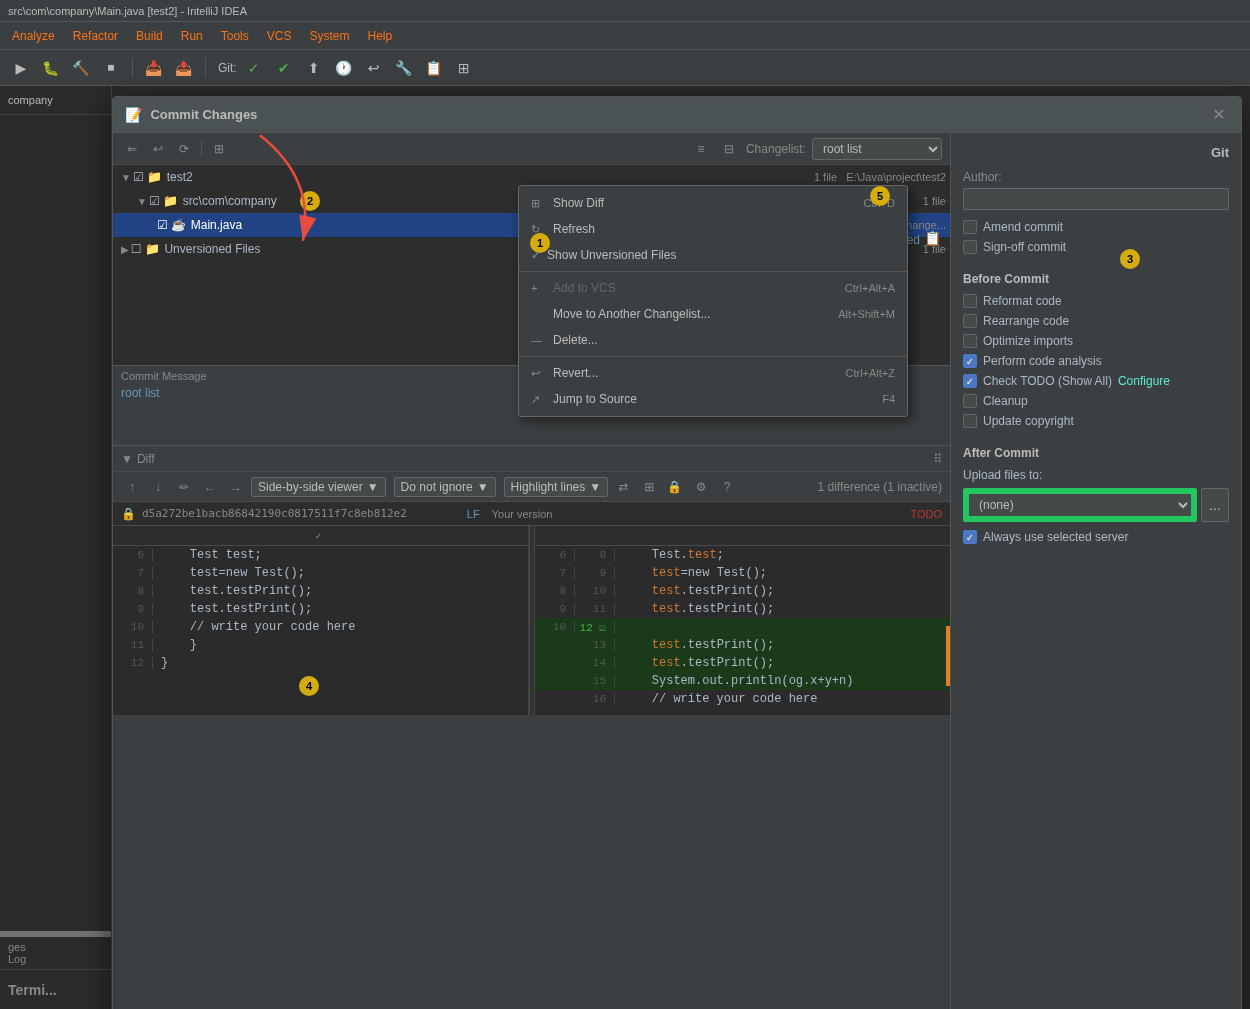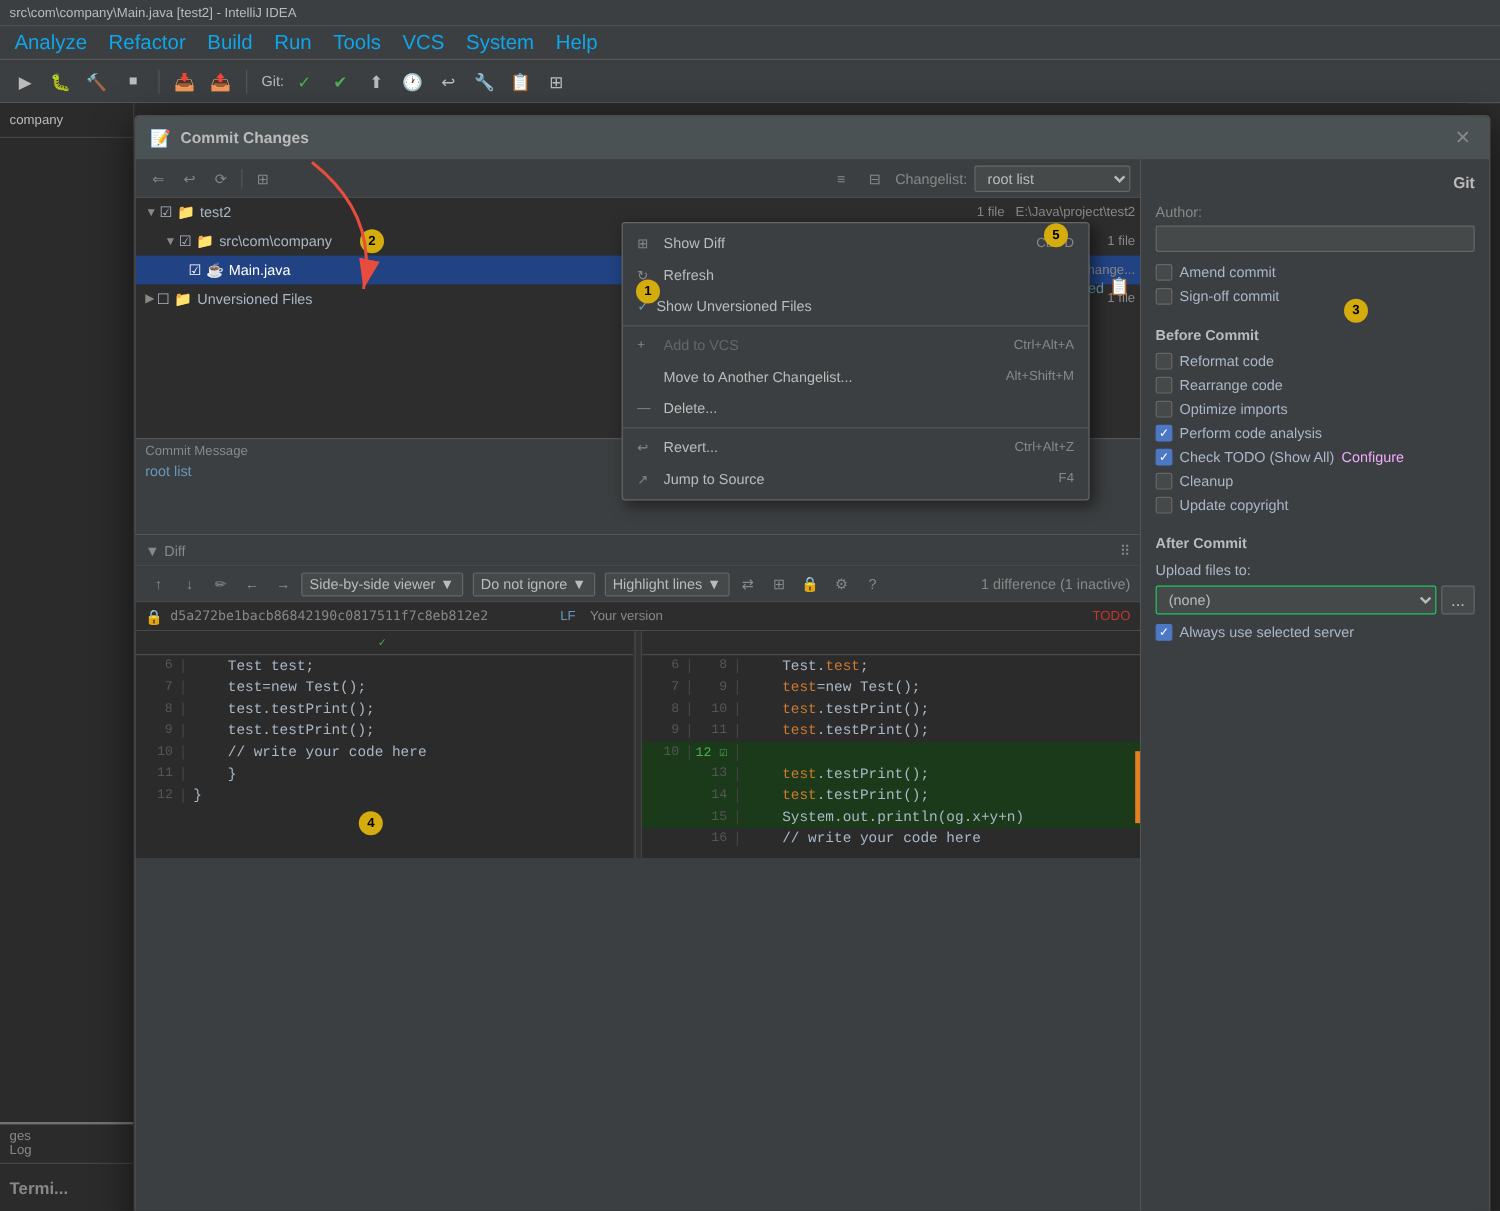--- a/index.html
+++ b/index.html
@@ -32,22 +32,22 @@
       height: 28px;
       display: flex;
       align-items: center;
       padding: 0 4px;
       gap: 2px;
       border-bottom: 1px solid #555;
     }
     .menu-item {
       padding: 2px 8px;
       cursor: pointer;
-      font-size: 17px;
-      color: #0ea5e9;
+      font-size: 12px;
+      color: #f97316;
       border-radius: 2px;
     }
 
     
     .toolbar {
       background: #3c3f41;
       height: 36px;
       display: flex;
       align-items: center;
       padding: 0 8px;
@@ -304,29 +304,29 @@
       display: flex;
       align-items: center;
       justify-content: center;
       cursor: pointer;
       border-radius: 2px;
       flex-shrink: 0;
     }
     .cb.checked { background: #4c78c5; border-color: #4c78c5; }
     .cb-check { color: #fff; font-size: 10px; }
     .cb-label { color: #a9b7c6; font-size: 12px; cursor: pointer; }
-    .cb-label.blue { color: #f0abfc; }
+    .cb-label.blue { color: #5eead4; }
 
     .after-commit-title { color: #bbbbbb; font-size: 12px; font-weight: bold; margin: 12px 0 8px 0; }
     .upload-label { color: #a9b7c6; font-size: 12px; margin-bottom: 6px; }
     .upload-row { display: flex; gap: 4px; }
     .upload-select {
       flex: 1;
       background: #45494a;
-      border: 1px solid #22c55e;
+      border: 6px solid #22c55e;
       color: #bbbbbb;
       font-size: 12px;
       padding: 3px 6px;
       border-radius: 2px;
     }
     .upload-dots {
       width: 28px;
       background: #45494a;
       border: 1px solid #666;
       color: #bbbbbb;
@@ -512,21 +512,21 @@
   <div class="toolbar-btn">📋</div>
   <div class="toolbar-btn">⊞</div>
 </div>
 
 <div class="ide-area">
 
   <div class="left-strip">
     <div style="padding:8px; color:#6897bb; font-size:11px; border-bottom:1px solid #444;">
       <div style="color:#bbbbbb;">company</div>
     </div>
-    <div style="position:absolute; bottom:40px; left:0; right:0; border-top:2px solid #737373; padding:4px 8px;">
+    <div style="position:absolute; bottom:40px; left:0; right:0; border-top:6px solid #737373; padding:4px 8px;">
       <div style="color:#888; font-size:11px; cursor:pointer;">ges</div>
       <div style="color:#888; font-size:11px; cursor:pointer;">Log</div>
     </div>
     <div style="position:absolute; bottom:0; left:0; right:0; border-top:1px solid #444; padding:4px 8px; height:40px; display:flex; align-items:center;">
       <span style="color:#888; font-size:14px; cursor:pointer;font-weight:bold;">Termi...</span>
     </div>
   </div>
 
   <div class="dialog">
 

